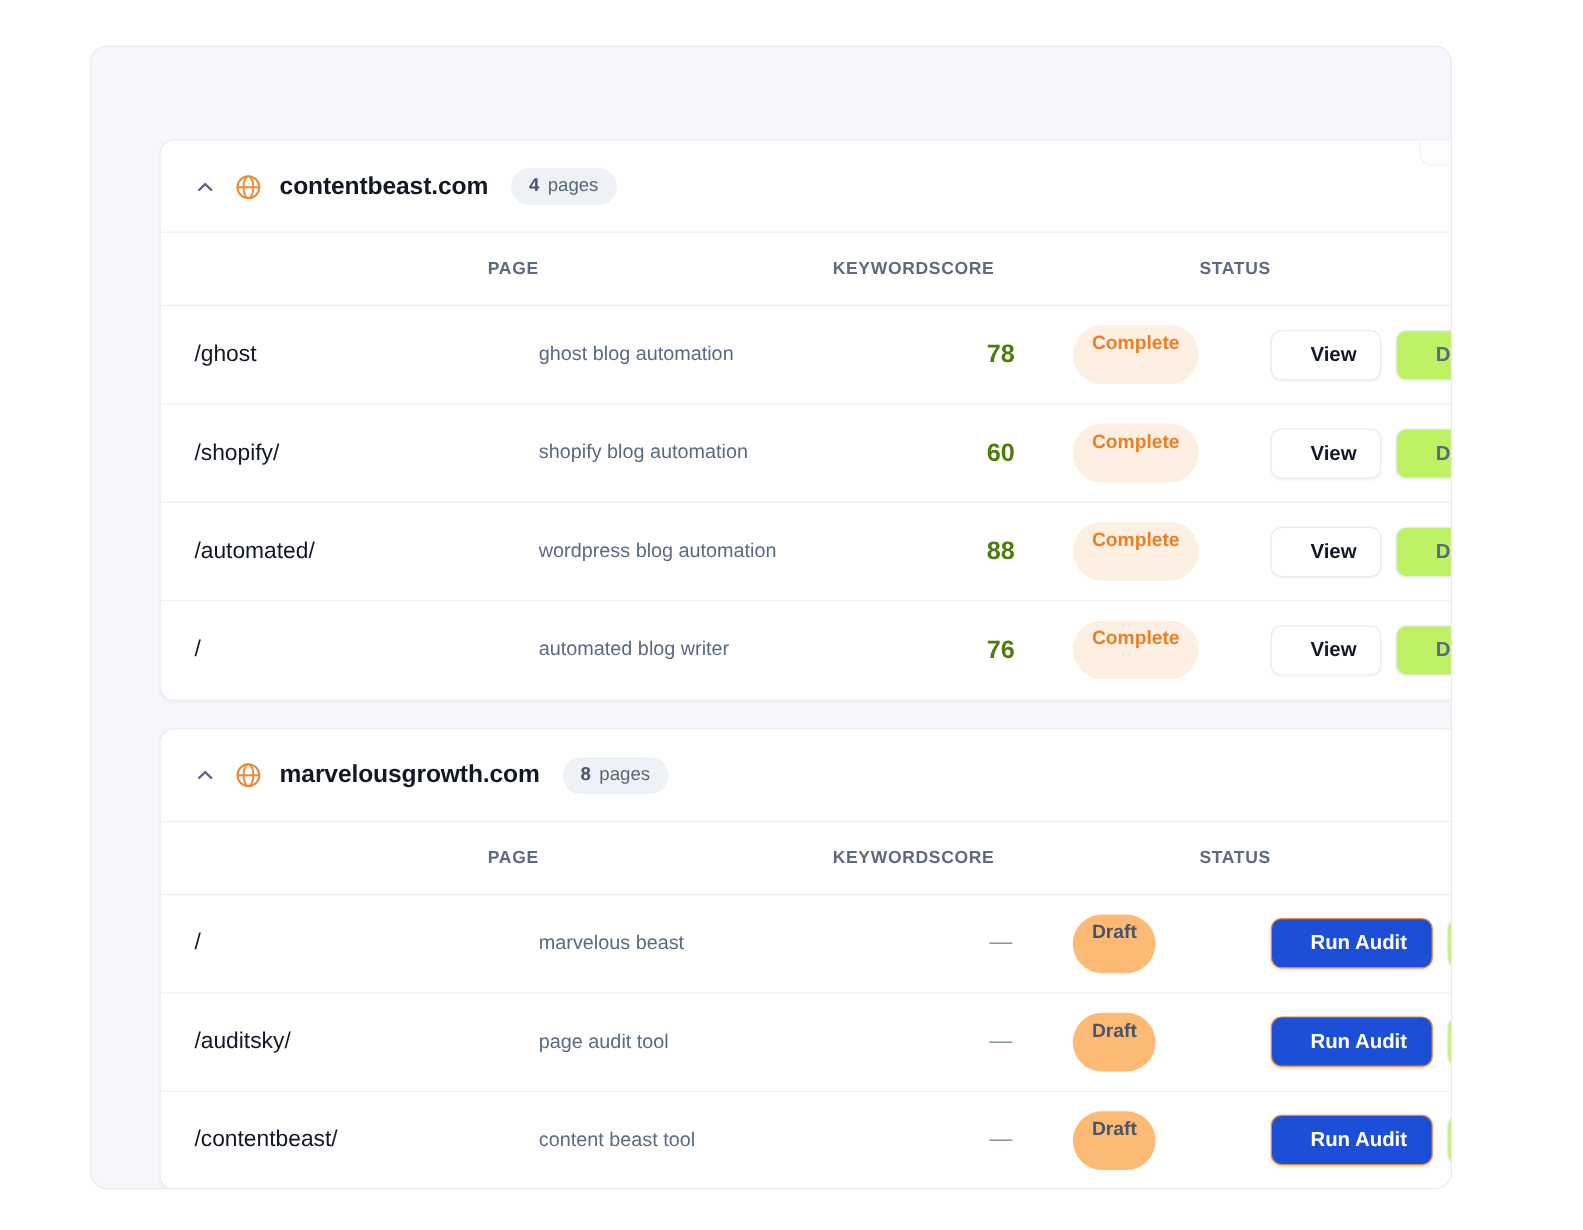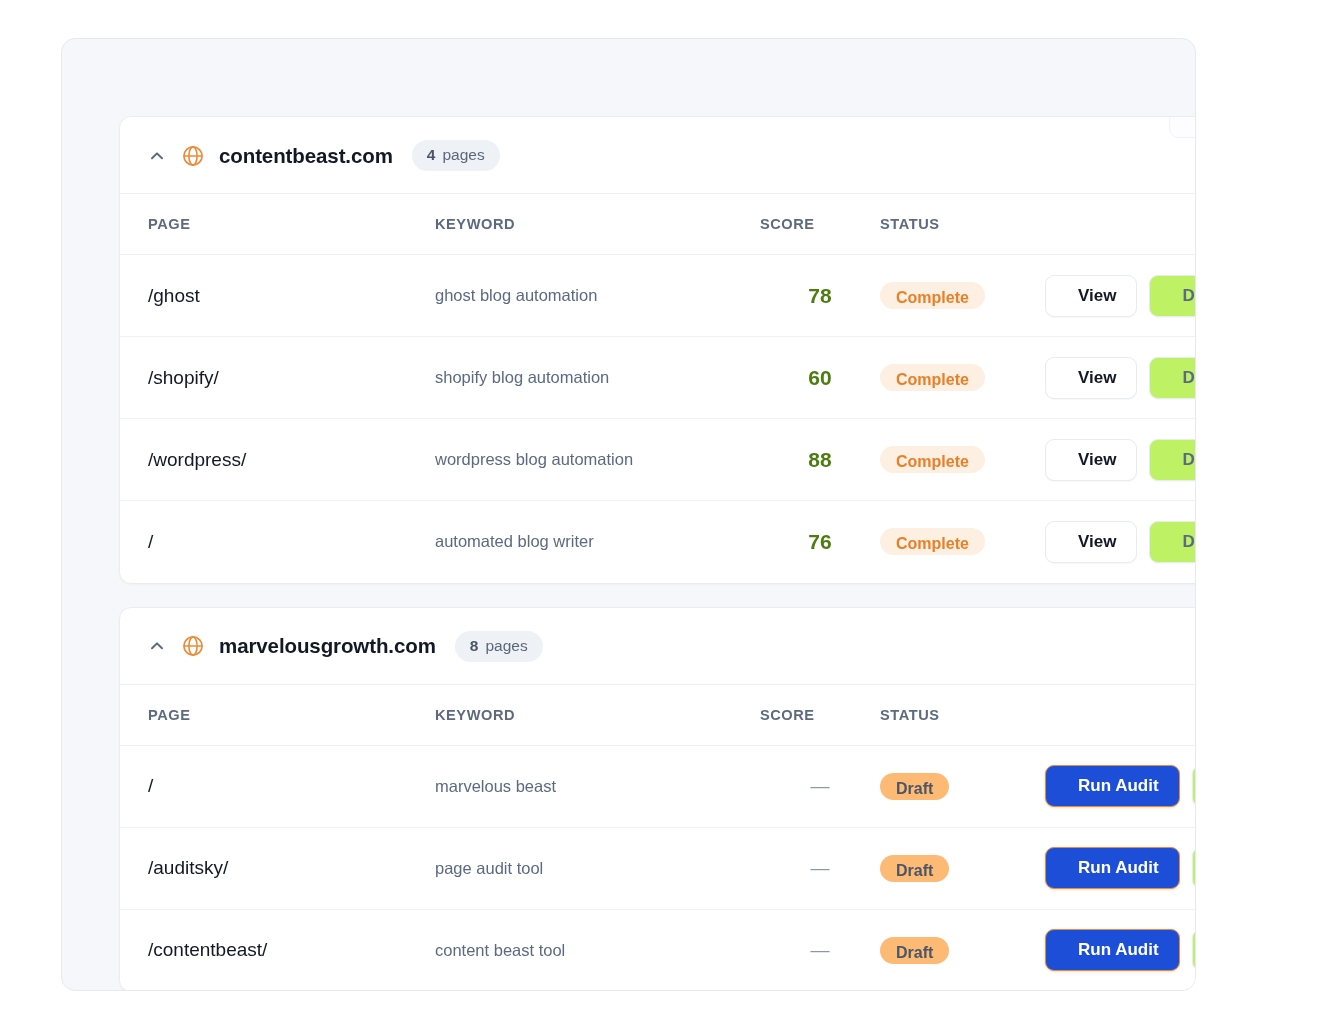--- a/index.html
+++ b/index.html
@@ -8,21 +8,21 @@
     width: 1319px;
     height: 1025px;
     background: #ffffff;
     font-family: "Liberation Sans", sans-serif;
     overflow: hidden;
   }
 
   
   #app-root {
     position: absolute;
-    left: 61px;
+    left: 75px;
     top: 38px;
     width: 1135px;
     height: 953px;
     background: #f5f7fa;
     border: 1px solid #e6eaf0;
     border-radius: 14px;
     overflow: hidden;
   }
 
   #site-groups {
@@ -97,21 +97,21 @@
     opacity: .55;
   }
 
   
   table.audit-table {
     width: 100%;
     border-collapse: collapse;
     table-layout: fixed;
   }
   .audit-table th {
-    text-align: left;
+    text-align: right;
     font-size: 14.6px;
     font-weight: bold;
     letter-spacing: 0.55px;
     color: #5d6a7e;
     padding: 22px 0 22px 0;
     border-bottom: 1px solid #edf0f5;
     white-space: nowrap;
   }
   .audit-table td {
     padding: 0;
@@ -150,21 +150,21 @@
     font-size: 19px;
     font-weight: normal;
     color: #8a97a8;
   }
 
   .status-pill {
     display: inline-block;
     border-radius: 999px;
     font-size: 16px;
     font-weight: bold;
-    padding: 7px 16px 2px 16px;
+    padding: 7px 16px 24px 16px;
     white-space: nowrap;
   }
   .status-complete { background: #fdefe1; color: #e78129; }
   .status-draft    { background: #fdba74; color: #4a5568; }
 
   .actions-wrap {
     display: flex;
     align-items: center;
     gap: 12px;
     white-space: nowrap;
@@ -258,21 +258,21 @@
               </td>
               <td class="c-status"><span class="status-pill status-complete">Complete</span></td>
               <td class="c-actions">
                 <div class="actions-wrap">
                   <button class="btn btn-ghost">View</button>
                   <button class="btn btn-secondary">De</button>
                 </div>
               </td>
             </tr>
             <tr>
-              <td class="c-page"><span class="cell-page">/wordpress/</span></td>
+              <td class="c-page"><span class="cell-page">/automated/</span></td>
               <td class="c-keyword"><span class="cell-keyword">wordpress blog automation</span></td>
               <td class="c-score">
                 <div class="cell-score">88</div>
               </td>
               <td class="c-status"><span class="status-pill status-complete">Complete</span></td>
               <td class="c-actions">
                 <div class="actions-wrap">
                   <button class="btn btn-ghost">View</button>
                   <button class="btn btn-secondary">De</button>
                 </div>

